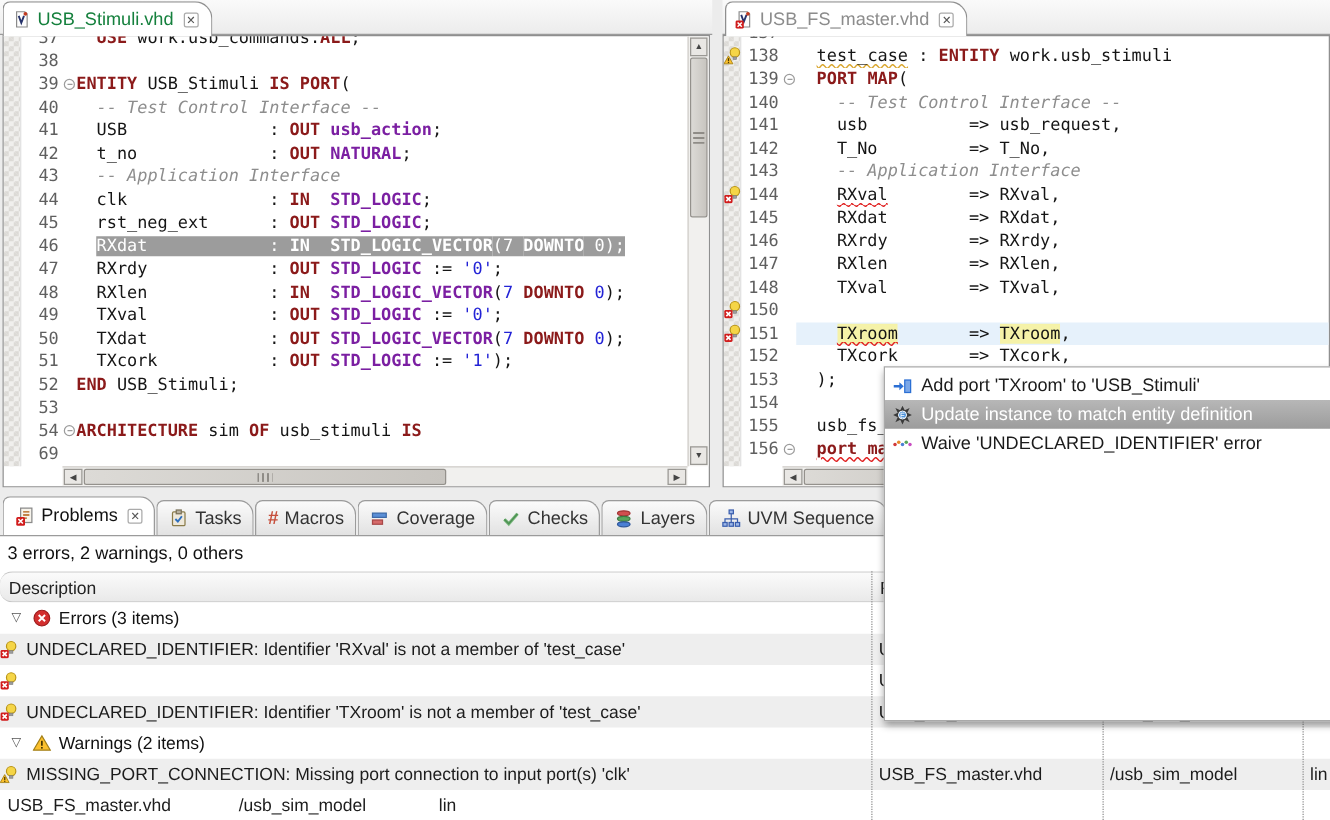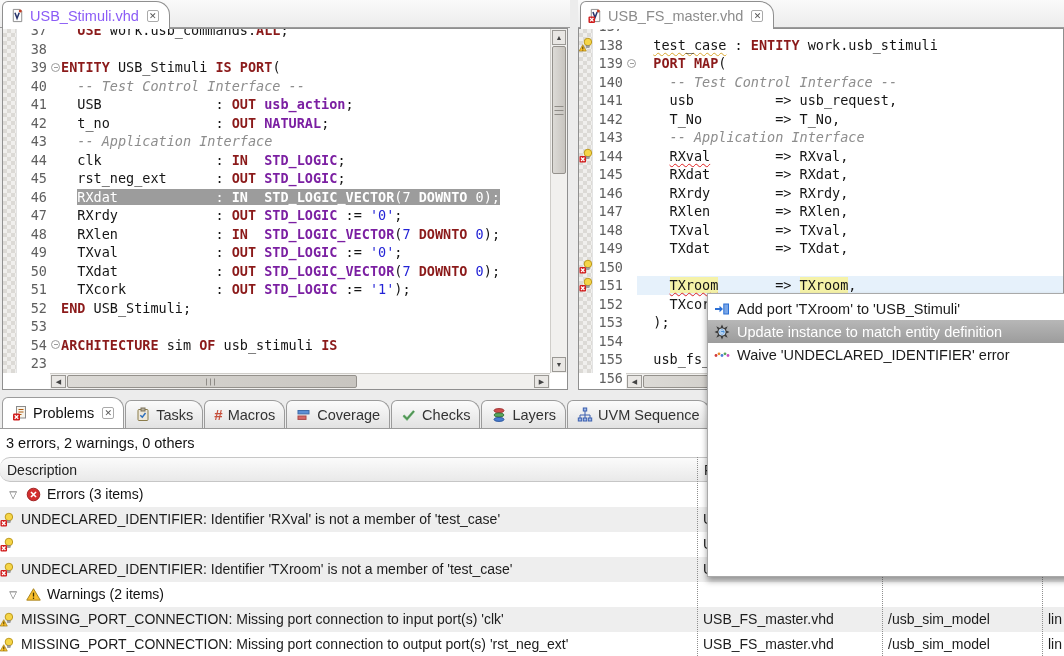--- a/index.html
+++ b/index.html
@@ -12,21 +12,21 @@
 
   
   .pane{position:absolute;top:0;height:390px;}
   #left-pane{left:0;width:570px;}
   #right-pane{left:578px;width:486px;}
   .tabbar{position:relative;height:28px;border-bottom:1px solid #9b9b9b;background:linear-gradient(#fafafa,#ececec);}
   .etab{position:absolute;left:2px;top:1px;height:28px;display:flex;align-items:center;gap:5px;
         padding:0 10px 0 7px;background:#fff;border:1px solid #8f8f8f;border-bottom:none;
         border-radius:6px 14px 0 0;z-index:2;font-size:14.5px;}
   .etab .title{white-space:nowrap}
-  #left-pane .etab .title{color:#8b5cf6}
+  #left-pane .etab .title{color:#15803d}
   #right-pane .etab .title{color:#8c8c8c}
   .closebox{font-size:9px;line-height:10px;width:12px;height:12px;text-align:center;
             border:1px solid #aaa;border-radius:2px;color:#555;margin-left:3px;cursor:default}
   .editor{position:absolute;left:2px;right:2px;top:28px;bottom:0;background:#fff;
           border:1px solid #8f8f8f;overflow:hidden;}
   #right-pane .editor{left:0;right:0;}
   .anno-col{position:absolute;left:0;top:0;bottom:16px;width:14px;
      background-color:#f0efed;
      background-image:linear-gradient(45deg,#dcdad6 25%,transparent 25%,transparent 75%,#dcdad6 75%),
                       linear-gradient(45deg,#dcdad6 25%,transparent 25%,transparent 75%,#dcdad6 75%);
@@ -231,21 +231,21 @@
         <div class="cl">
           <span class="anno"></span>
           <span class="num">54</span>
           <span class="foldc">
             <span class="fold-dot"></span>
           </span>
           <span class="txt"><span class="sg-k">ARCHITECTURE</span><span class="sg-p"> sim </span><span class="sg-k">OF</span><span class="sg-p"> usb_stimuli </span><span class="sg-k">IS</span></span>
         </div>
         <div class="cl">
           <span class="anno"></span>
-          <span class="num">23</span>
+          <span class="num">69</span>
           <span class="foldc"></span>
           <span class="txt"></span>
         </div>
       </div>
     <div class="vscroll">
       <div class="sbtn" style="top:1px">▲</div>
       <div class="thumb vthumb" style="top:17px;height:128px">
           <div class="grip v"></div>
         </div>
       <div class="sbtn" style="bottom:1px">▼</div>
@@ -362,26 +362,20 @@
           <span class="anno"></span>
           <span class="num">147</span>
           <span class="foldc"></span>
           <span class="txt"><span class="sg-p">    RXlen        =&gt; RXlen,</span></span>
         </div>
         <div class="cl">
           <span class="anno"></span>
           <span class="num">148</span>
           <span class="foldc"></span>
           <span class="txt"><span class="sg-p">    TXval        =&gt; TXval,</span></span>
-        </div>
-        <div class="cl">
-          <span class="anno"></span>
-          <span class="num">149</span>
-          <span class="foldc"></span>
-          <span class="txt"><span class="sg-p">    TXdat        =&gt; TXdat,</span></span>
         </div>
         <div class="cl">
           <span class="anno">
             <svg width="15" height="15" viewBox="0 0 16 16">
               <circle cx="9.5" cy="5.3" r="4" fill="#f5d547" stroke="#b99416"></circle>
               <rect x="8" y="9.1" width="3" height="2.2" fill="#9c9c9c" stroke="#7b7b7b" stroke-width=".5"></rect>
               <rect x="0.5" y="8.5" width="7" height="7" rx="1.2" fill="#d11c1c"></rect>
               <path d="M2.2 10.2l3.6 3.6M5.8 10.2l-3.6 3.6" stroke="#fff" stroke-width="1.4"></path>
             </svg>
           </span>
@@ -607,32 +601,20 @@
                 <rect x="3.5" y="13.4" width="1.1" height="1" fill="#4d3a00"></rect>
               </svg>
             </span>
             <span>MISSING_PORT_CONNECTION: Missing port connection to input port(s) 'clk'</span>
           </div>
           <div class="cell c-res">USB_FS_master.vhd</div>
           <div class="cell c-path">/usb_sim_model</div>
           <div class="cell c-loc">lin</div>
         </div>
         <div class="prow item">
-          <div class="desc">
-            <span class="icon">
-              <svg width="15" height="15" viewBox="0 0 16 16">
-                <circle cx="9.5" cy="5.3" r="4" fill="#f5d547" stroke="#b99416"></circle>
-                <rect x="8" y="9.1" width="3" height="2.2" fill="#9c9c9c" stroke="#7b7b7b" stroke-width=".5"></rect>
-                <path d="M4 8.2L7.8 15H.2z" fill="#fbc02d" stroke="#a07c10" stroke-width=".7"></path>
-                <rect x="3.5" y="10.2" width="1.1" height="2.6" fill="#4d3a00"></rect>
-                <rect x="3.5" y="13.4" width="1.1" height="1" fill="#4d3a00"></rect>
-              </svg>
-            </span>
-            <span>MISSING_PORT_CONNECTION: Missing port connection to output port(s) 'rst_neg_ext'</span>
-          </div>
           <div class="cell c-res">USB_FS_master.vhd</div>
           <div class="cell c-path">/usb_sim_model</div>
           <div class="cell c-loc">lin</div>
         </div>
       </div>
     <div class="colsep" style="left:697px"></div>
     <div class="colsep" style="left:882px"></div>
     <div class="colsep" style="left:1042px"></div>
   </div>
 </div>

